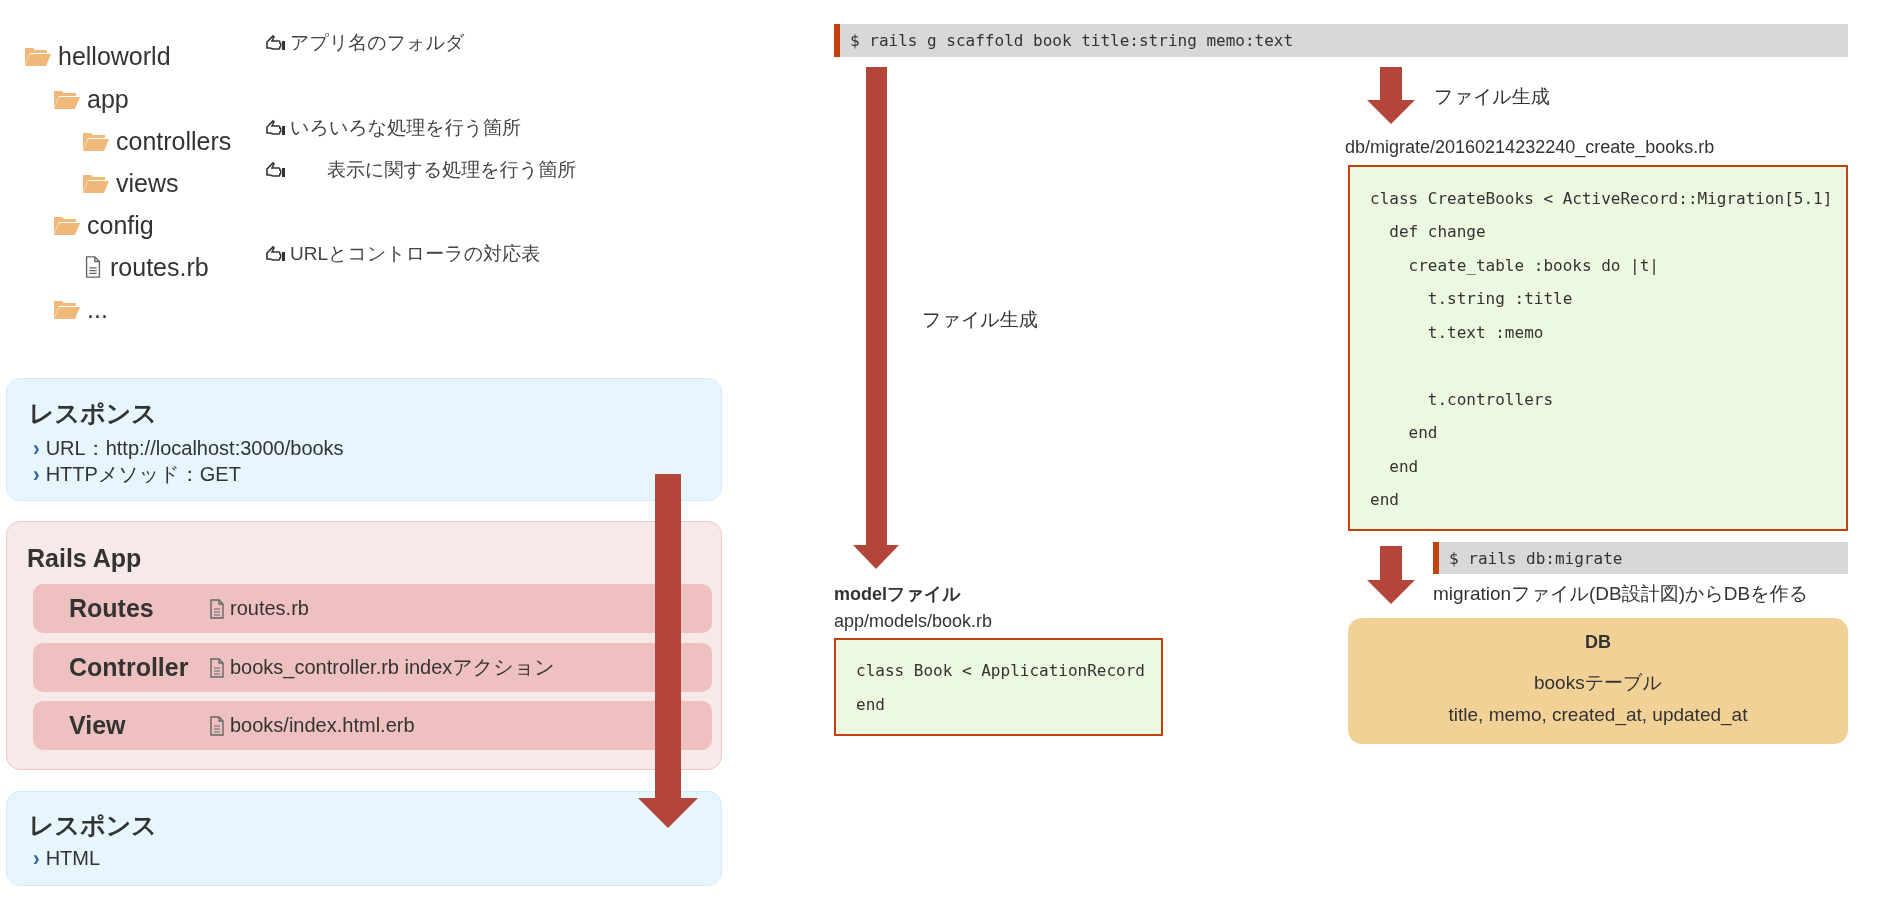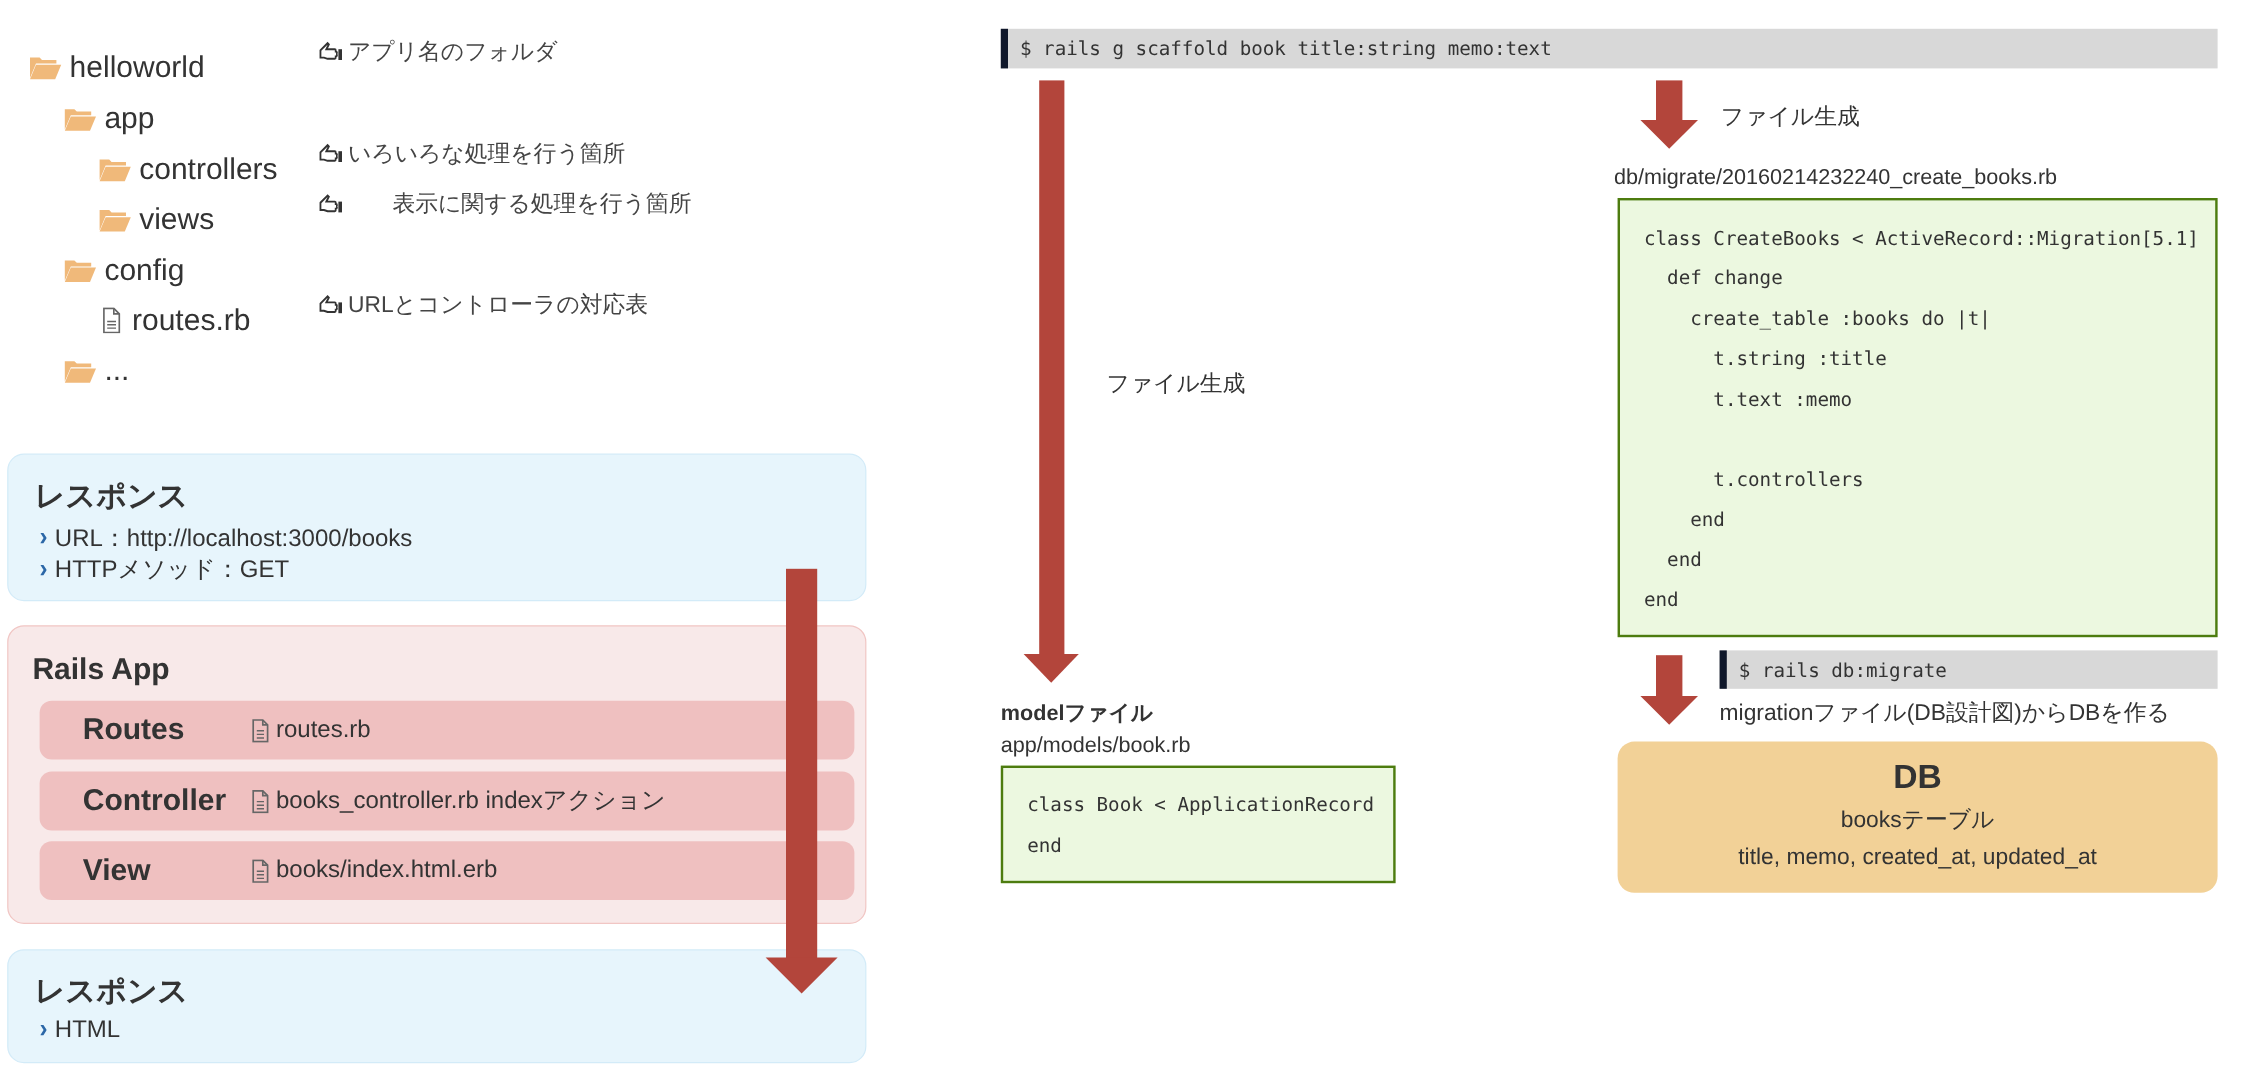--- a/index.html
+++ b/index.html
@@ -25,23 +25,23 @@
   .rails-row .label { position:absolute; left:36px; top:0; line-height:49px; font-size:25px; font-weight:bold; color:#333; }
   .rails-row .file { position:absolute; left:176px; top:0; line-height:49px; font-size:20px; color:#333; display:flex; align-items:center; white-space:nowrap; }
   .rails-row .file svg { margin-right:5px; }
 
   
   .arrow-shaft { position:absolute; background:#b3453b; }
   .arrow-head { position:absolute; width:0; height:0; border-left-style:solid; border-right-style:solid; border-top-style:solid;
                 border-left-color:transparent; border-right-color:transparent; border-top-color:#b3453b; }
 
   
-  .cmd { position:absolute; background:#d8d8d8; border-left:6px solid #0f172a; box-sizing:border-box; font-family:"DejaVu Sans Mono","Liberation Mono",monospace;
+  .cmd { position:absolute; background:#d8d8d8; border-left:6px solid #c2410c; box-sizing:border-box; font-family:"DejaVu Sans Mono","Liberation Mono",monospace;
          font-size:16px; color:#333; padding-left:10px; display:flex; align-items:center; white-space:pre; }
-  .code-box { position:absolute; background:#ecf8e0; border:2px solid #4d7c0f; box-sizing:border-box; }
+  .code-box { position:absolute; background:#ecf8e0; border:2px solid #c2410c; box-sizing:border-box; }
   .code-line { position:absolute; font-family:"DejaVu Sans Mono","Liberation Mono",monospace; font-size:16px; color:#333; white-space:pre; }
   .label-text { position:absolute; font-size:19px; color:#333; white-space:nowrap; }
 
   .db-box { position:absolute; left:1348px; top:618px; width:500px; height:126px; background:#f2d197; border-radius:14px; }
   .db-box .t { position:absolute; width:100%; text-align:center; color:#333; }
 </style>
 </head>
 <body>
 
 <div>
@@ -230,16 +230,16 @@
 </div>
 
 <div>
   <div class="arrow-shaft" style="left:1380px;top:546px;width:22px;height:35px;"></div>
   <div class="arrow-head" style="left:1367px;top:580px;border-left-width:24px;border-right-width:24px;border-top-width:24px;"></div>
 </div>
 <div class="cmd" style="left:1433px;top:542px;width:415px;height:32px;">$ rails db:migrate</div>
 <div class="label-text" style="left:1433px;top:581px;font-size:19px;">migrationファイル(DB設計図)からDBを作る</div>
 
 <div class="db-box">
-  <div class="t" style="top:14px;font-size:28px;font-weight:bold;">DB</div>
+  <div class="t" style="top:14px;font-size:18px;font-weight:bold;">DB</div>
   <div class="t" style="top:52px;font-size:19px;">booksテーブル</div>
   <div class="t" style="top:86px;font-size:19px;">title, memo, created_at, updated_at</div>
 </div>
 
 </body></html>

